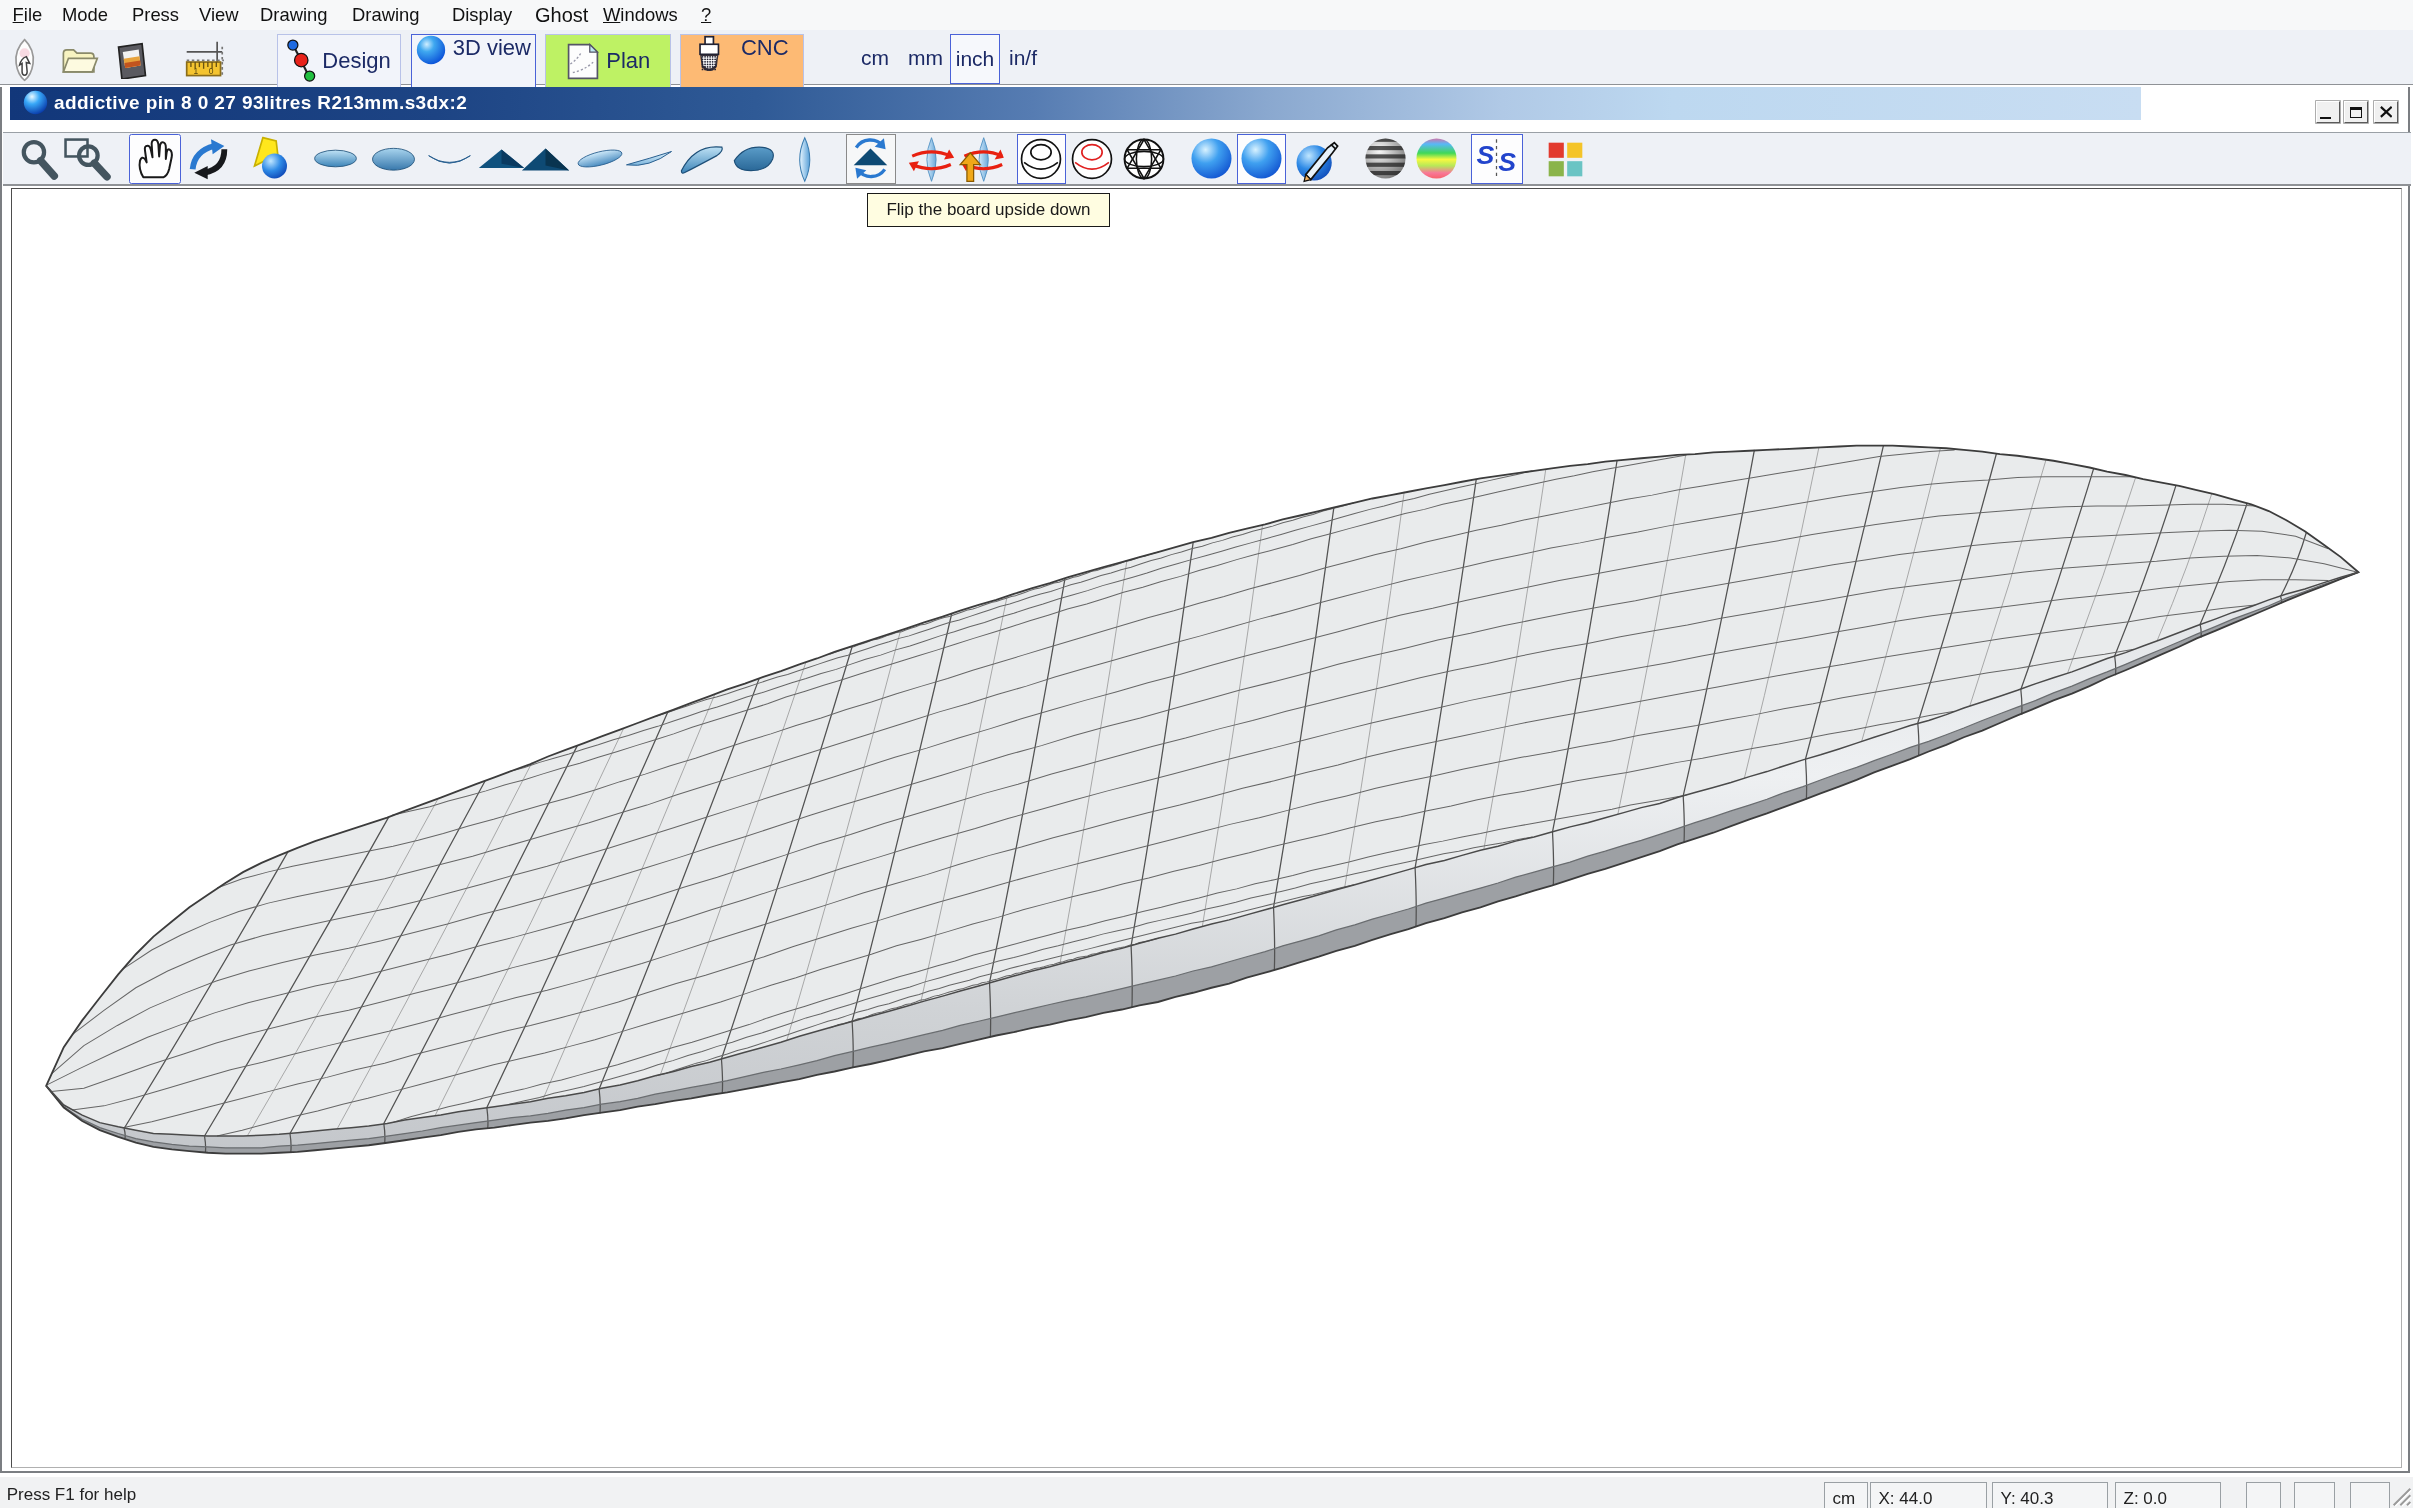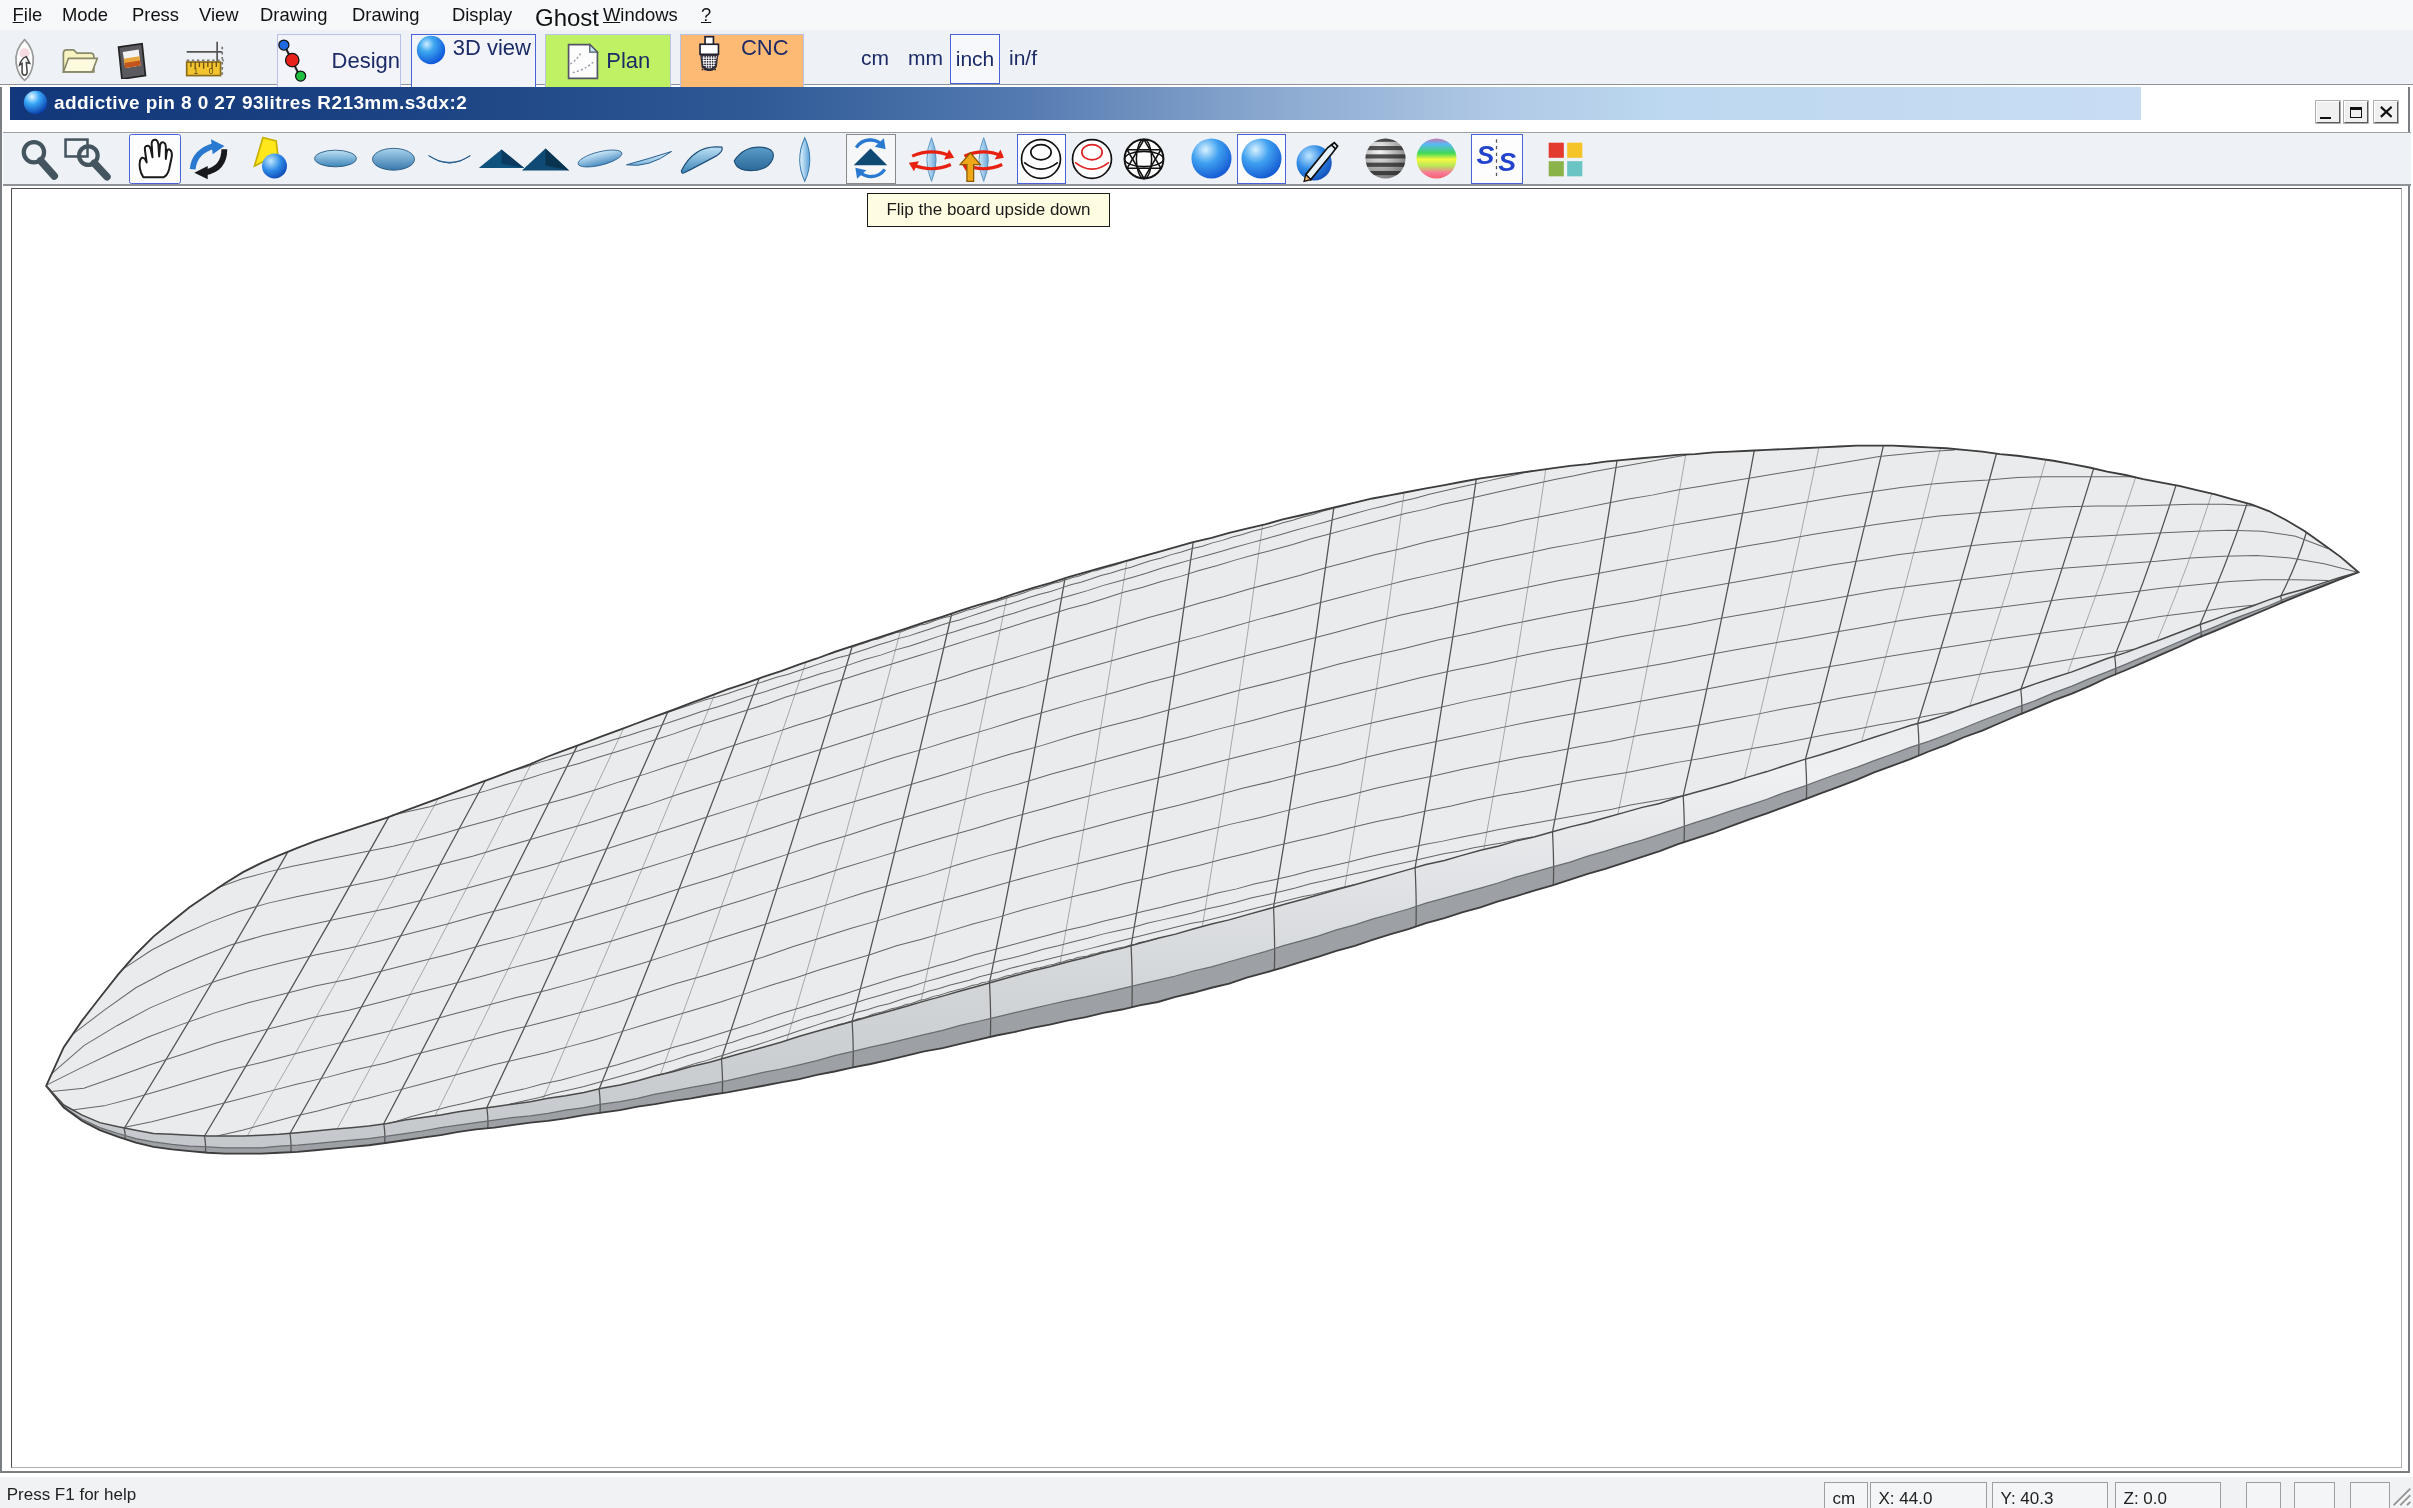--- a/index.html
+++ b/index.html
@@ -5,21 +5,21 @@
 .abs{position:absolute}
 </style></head><body>
 <div class="abs" style="left:0;top:0;width:2413px;height:30px;background:#f7f8f9">
     <div class="abs" style="left:12.6px;top:4.2px;font-size:18.4px;color:#111"><span style="text-decoration:underline">F</span>ile</div>
     <div class="abs" style="left:62px;top:4.2px;font-size:18.4px;color:#111">Mode</div>
     <div class="abs" style="left:132px;top:4.2px;font-size:18.4px;color:#111">Press</div>
     <div class="abs" style="left:199px;top:4.2px;font-size:18.4px;color:#111">View</div>
     <div class="abs" style="left:260px;top:4.2px;font-size:18.4px;color:#111">Drawing</div>
     <div class="abs" style="left:352px;top:4.2px;font-size:18.4px;color:#111">Drawing</div>
     <div class="abs" style="left:452px;top:4.2px;font-size:18.4px;color:#111">Display</div>
-    <div class="abs" style="left:535px;top:4.2px;font-size:24px;color:#111">Ghost</div>
+    <div class="abs" style="left:535px;top:4.2px;font-size:20px;color:#111">Ghost</div>
     <div class="abs" style="left:603px;top:4.2px;font-size:18.4px;color:#111"><span style="text-decoration:underline">W</span>indows</div>
     <div class="abs" style="left:701px;top:4.2px;font-size:18.4px;color:#111"><span style="text-decoration:underline">?</span></div>
   </div>
 <div class="abs" style="left:0;top:30px;width:2413px;height:55px;background:#eef1f6;border-bottom:1.7px solid #8f9296">
     <div class="abs" style="left:11px;top:8.4px"><svg width="34" height="44" viewBox="0 0 40 52" style="">
         <path d="M16 2 Q28 14 26 30 Q24 44 16 50 Q8 44 6 30 Q4 14 16 2 Z" fill="#fdfdfd" stroke="#999" stroke-width="2"></path>
 <g opacity="0.5">
           <circle cx="16" cy="18" r="6" fill="#f4b8c8"></circle>
         </g>
 <path d="M18 22 L22 30 L18 29 L19 40 Q19 44 16 44 Q13 44 13 40 L13 30 L10 32 Q12 24 18 22 Z" fill="#fff" stroke="#444" stroke-width="1.8"></path>
@@ -45,21 +45,21 @@
           <line x1="12" y1="26" x2="12" y2="34"></line>
           <line x1="17" y1="26" x2="17" y2="32"></line>
           <line x1="22" y1="26" x2="22" y2="34"></line>
           <line x1="27" y1="26" x2="27" y2="32"></line>
           <line x1="32" y1="26" x2="32" y2="34"></line>
           <line x1="37" y1="26" x2="37" y2="32"></line>
         </g>
 <text x="10" y="40" font-size="10" fill="#5a4a10" font-family="Liberation Sans">1</text>
         <text x="28" y="40" font-size="10" fill="#5a4a10" font-family="Liberation Sans">0</text>
       </svg></div>
-    <div class="abs" style="left:277px;top:4.2px;width:124px;height:54px;background:#f2f4fa;border:0.8px solid #b8c2e8;display:flex;align-items:center;justify-content:space-between;gap:6.7px">
+    <div class="abs" style="left:277px;top:4.2px;width:124px;height:54px;background:#f2f4fa;border:0.8px solid #b8c2e8;display:flex;align-items:center;justify-content:center;gap:6.7px">
       <svg width="28.5" height="44" viewBox="0 0 34 52" style="">
         <line x1="8" y1="8" x2="26" y2="44" stroke="#222" stroke-width="2.5"></line>
 <circle cx="7" cy="7" r="6" fill="#1e6ae1" stroke="#111" stroke-width="1.5"></circle>
 <circle cx="17" cy="25" r="8" fill="#e8221a" stroke="#111" stroke-width="1.5"></circle>
 <circle cx="27" cy="44" r="6" fill="#22c040" stroke="#111" stroke-width="1.5"></circle>
       </svg>
       <span style="font-size:22px;color:#1c2a66;white-space:nowrap">Design</span>
     </div>
     <div class="abs" style="left:411px;top:4.2px;width:125px;height:54px;background:#f2f4fa;border:1.7px solid #4a62d8;display:flex;justify-content:center;gap:6.7px">
       <svg width="30" height="30" viewBox="0 0 36 36" style="">

